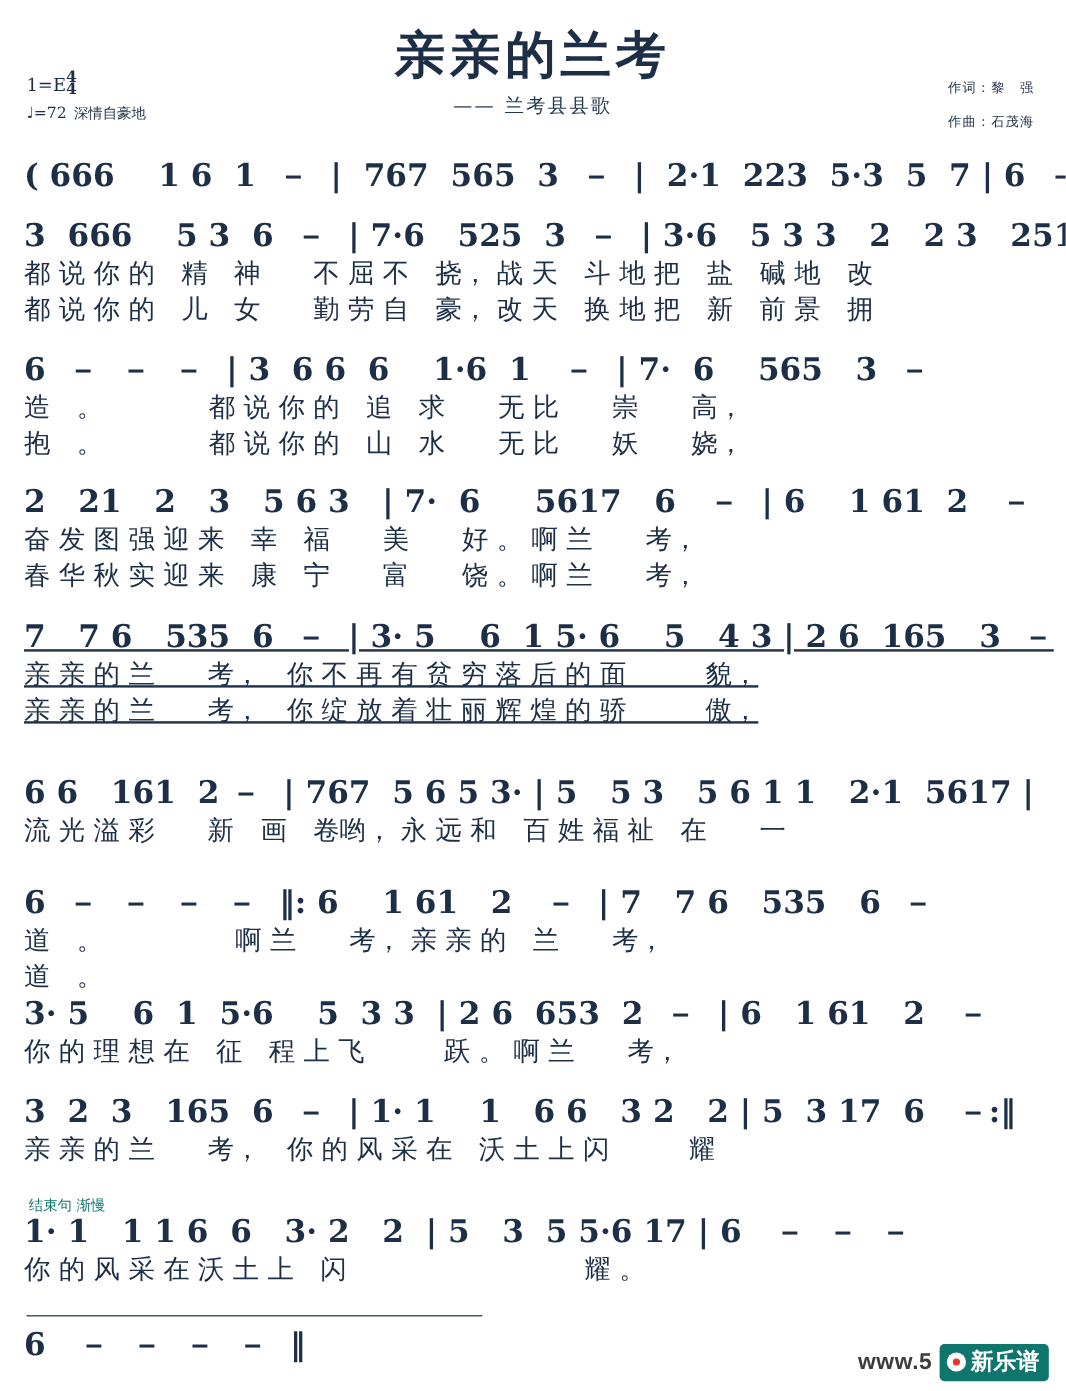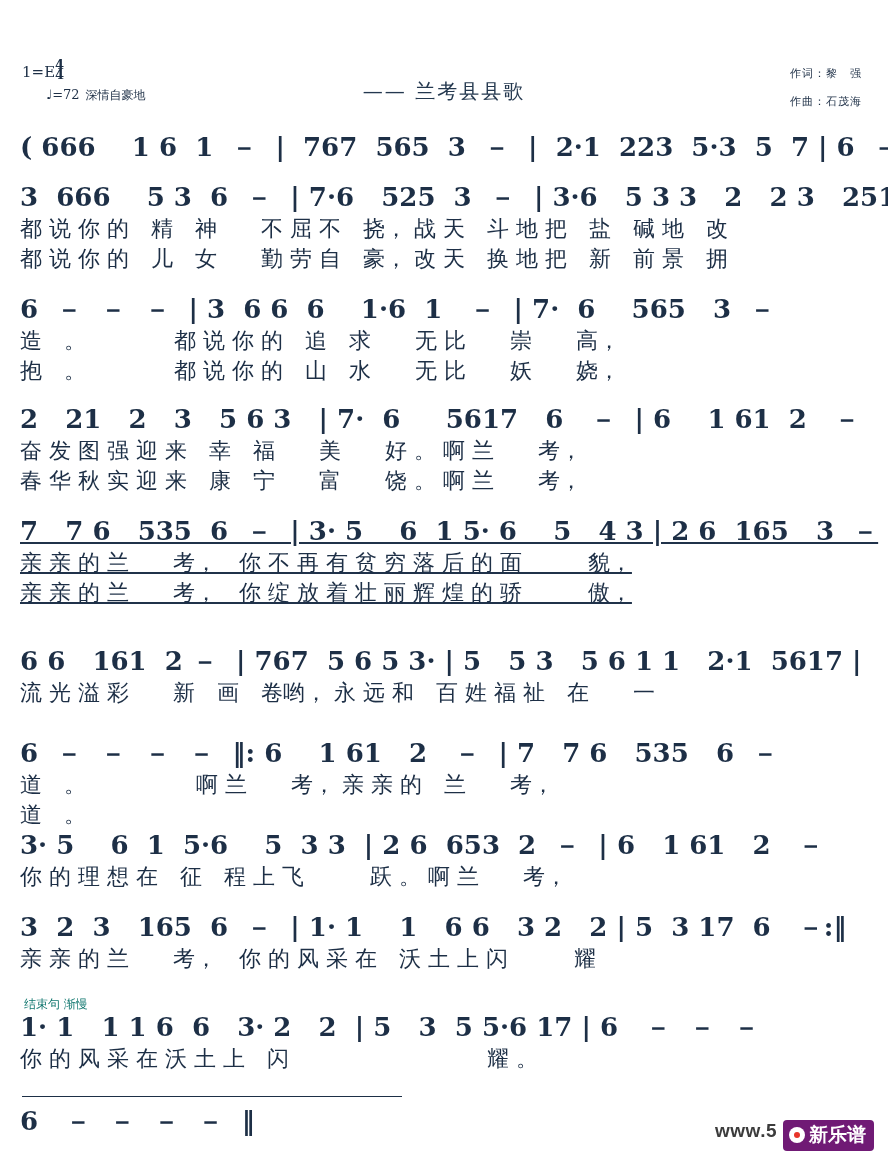--- a/index.html
+++ b/index.html
@@ -15,35 +15,35 @@
 
   
   .title{
     position:absolute;top:18px;left:0;width:888px;text-align:center;
     font-family:"DejaVu Serif", serif;
     font-size:42px;font-weight:700;letter-spacing:4px;color:#1d2f46;
   }
   .subtitle{
     position:absolute;top:78px;left:0;width:888px;text-align:center;
     font-family:"DejaVu Serif", serif;
-    font-size:20px;color:#24384f;letter-spacing:2px;
+    font-size:16px;color:#24384f;letter-spacing:2px;
   }
   .credits{
     position:absolute;top:60px;right:26px;text-align:left;
     font-family:"DejaVu Serif", serif;font-size:11px;line-height:28px;color:#1d2f46;
     letter-spacing:1px;
   }
   .meta{
     position:absolute;top:60px;left:22px;
     font-family:"DejaVu Serif", serif;font-size:14px;color:#1d2f46;
   }
   .meta .keyline{font-size:15px;display:block;white-space:nowrap;}
   .meta .keyline .frac{display:inline-block;vertical-align:-2px;line-height:10px;font-size:13px;text-align:center;}
   .meta .keyline .frac b{display:block;font-weight:700;}
-  .meta .tempo{display:block;margin-top:6px;font-size:13px;white-space:nowrap;margin-left:24px;}
+  .meta .tempo{display:block;margin-top:6px;font-size:13px;white-space:nowrap;}
   .meta .expr{font-size:12px;margin-left:6px;}
 
   
   .sys{position:absolute;left:20px;width:850px;}
   .row-notes{
     font-family:"DejaVu Serif", serif;
     font-size:26px;font-weight:700;color:#1d2f46;
     white-space:pre;letter-spacing:0px;
     height:34px;line-height:34px;
   }
@@ -54,46 +54,47 @@
   }
   .row-lyric.second{color:#1d2f46;}
 
   
   .mark{
     position:absolute;font-family:"DejaVu Serif", serif;font-size:12px;color:#0f766e;
   }
 
   
   .wm{
-    position:absolute;right:14px;bottom:8px;display:flex;gap:6px;
+    position:absolute;right:14px;bottom:8px;display:flex;align-items:center;gap:6px;
   }
   .wm .url{
     font-family:"Liberation Sans",sans-serif;font-size:19px;font-weight:700;color:#3c3c3c;letter-spacing:0.5px;
   }
   .wm .badge{
     display:flex;align-items:center;gap:4px;
-    background:#701a75;color:#fff;border-radius:4px;padding:2px 8px 3px 6px;
+    background:#0f766e;color:#fff;border-radius:4px;padding:2px 8px 3px 6px;
     font-family:"DejaVu Serif", serif;font-size:19px;font-weight:700;
   }
   .wm .badge .dot{
     width:16px;height:16px;border-radius:50%;background:#fff;
     position:relative;display:inline-block;
   }
   .wm .badge .dot:after{
     content:"";position:absolute;left:5px;top:5px;width:6px;height:6px;border-radius:50%;background:#e8352a;
   }
   .sep{
     position:absolute;background:#1d2f46;
   }
 </style>
 </head>
 <body>
 
 <div class="sheet">
 
+  <div class="title">亲亲的兰考</div>
   <div class="subtitle">—— 兰考县县歌</div>
 
   <div class="meta">
     <span class="keyline">
       <span>1=</span><span>E</span><span class="frac"><b>4</b><b>4</b></span>
     </span>
     <span class="tempo">
       <span>♩</span><span>=72</span><span class="expr">深情自豪地</span>
     </span>
   </div>

